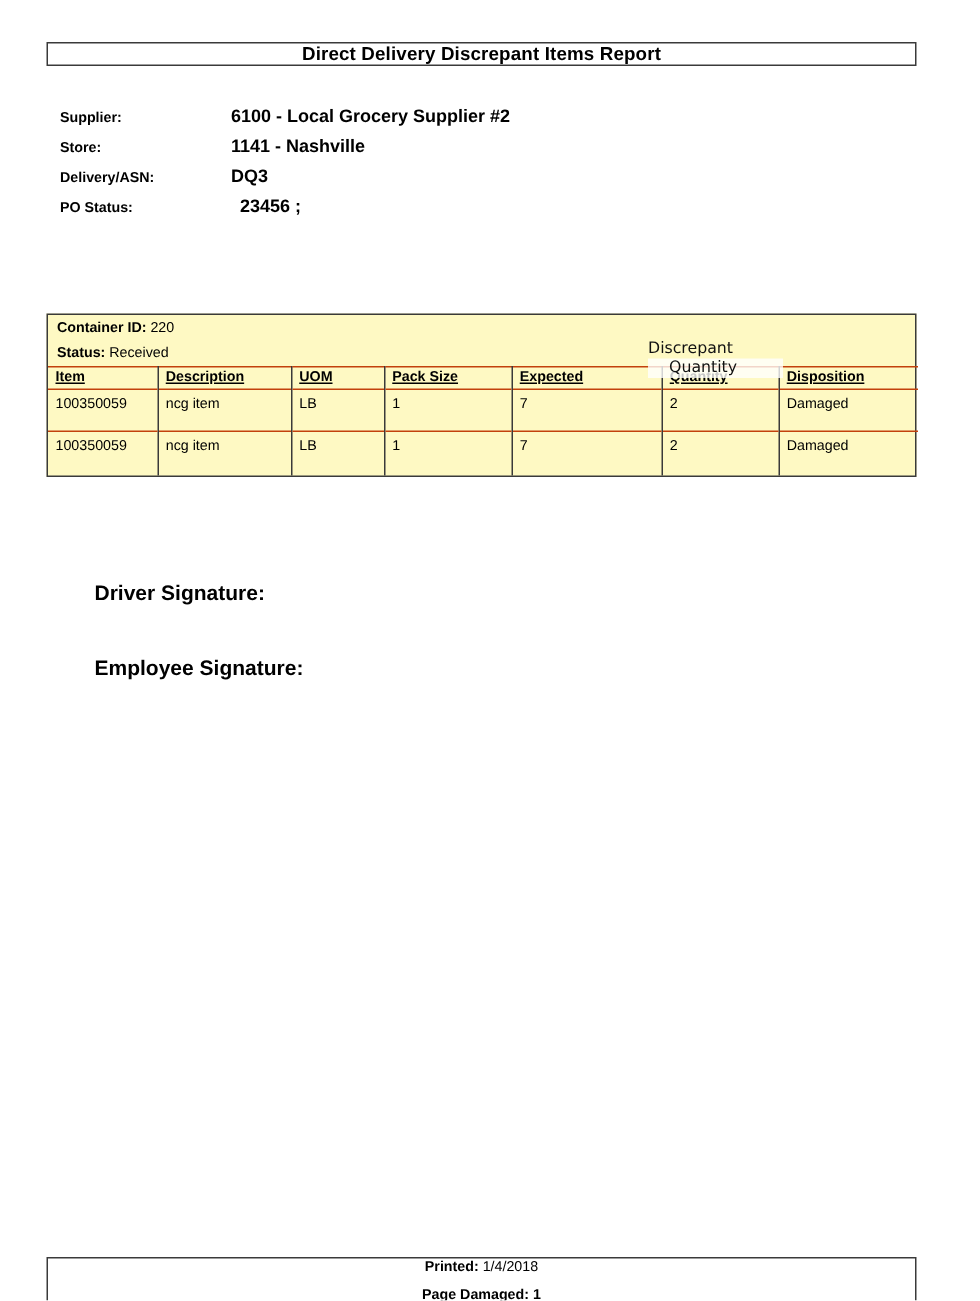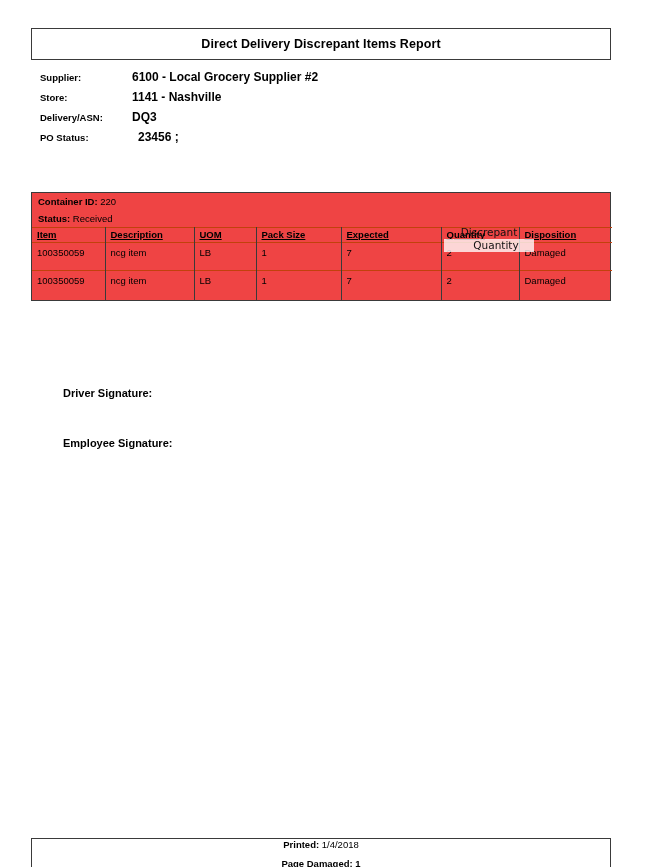--- a/index.html
+++ b/index.html
@@ -26,21 +26,21 @@
     background: #ffffff;
     overflow: hidden;
   }
 
   
   .title-box {
     position: absolute;
     left: 31px;
     top: 28px;
     width: 580px;
-    height: 32px;
+    height: 16px;
     border: 1px solid #3a3a3a;
     box-sizing: border-box;
     display: flex;
     align-items: center;
     justify-content: center;
     background: #ffffff;
   }
   .title-text {
     font-size: 12.5px;
     font-weight: bold;
@@ -52,20 +52,21 @@
   .info-block {
     position: absolute;
     left: 40px;
     top: 70px;
     width: 420px;
   }
   .info-row {
     display: flex;
     align-items: baseline;
     height: 20px;
+    gap: 22px;
   }
   .info-label {
     font-size: 9.5px;
     font-weight: bold;
     width: 92px;
     flex: 0 0 92px;
     color: #000000;
   }
   .info-value {
     font-size: 12px;
@@ -74,25 +75,25 @@
     white-space: pre;
   }
   .info-value.indent {
     padding-left: 6px;
   }
 
   
   .table-wrap {
     position: absolute;
     left: 31px;
-    top: 192px;
+    top: 209px;
     width: 580px;
     box-sizing: border-box;
     border: 1px solid #3a3a3a;
-    background: #ef4444;
+    background: #fef9c3;
   }
   .container-meta {
     padding: 0;
   }
   .meta-row {
     height: 17px;
     line-height: 17px;
     padding-left: 6px;
     font-size: 9.5px;
     white-space: nowrap;
@@ -150,42 +151,42 @@
   }
   td.totals-label {
     text-align: right;
     padding-right: 6px;
     font-weight: bold;
   }
 
   
   .discrepant-overlay {
     position: absolute;
-    left: 444px;
+    left: 432px;
     top: 226px;
     width: 90px;
     font-size: 10.5px;
     font-family: "DejaVu Sans", sans-serif;
     font-weight: normal;
     line-height: 13px;
     color: #111111;
-    text-align: center;
+    text-align: left;
     pointer-events: none;
   }
   .discrepant-overlay .line2 {
     display: block;
     padding-left: 14px;
     background: rgba(255,255,255,0.78);
   }
 
   
   .sig {
     position: absolute;
     left: 40px;
-    font-size: 11px;
+    font-size: 14px;
     font-weight: bold;
     padding-left: 23px;
   }
   .sig-driver { top: 387px; }
   .sig-employee { top: 437px; }
 
   
   .footer-box {
     position: absolute;
     left: 31px;

